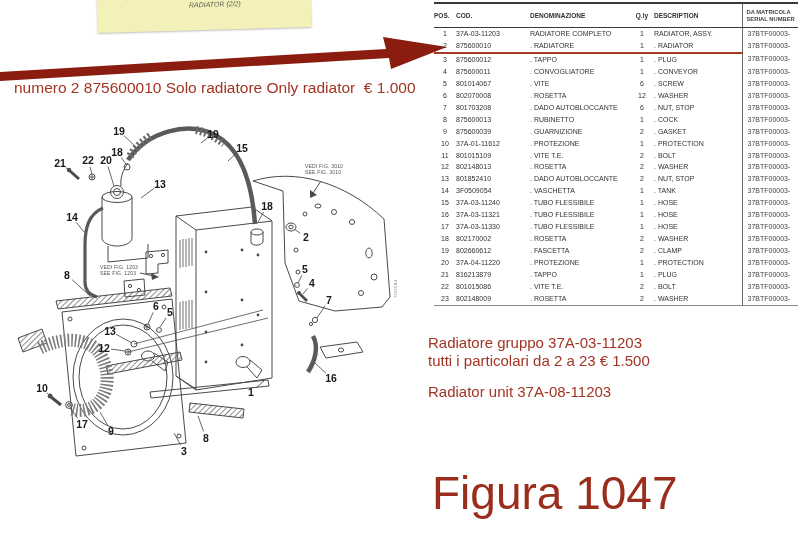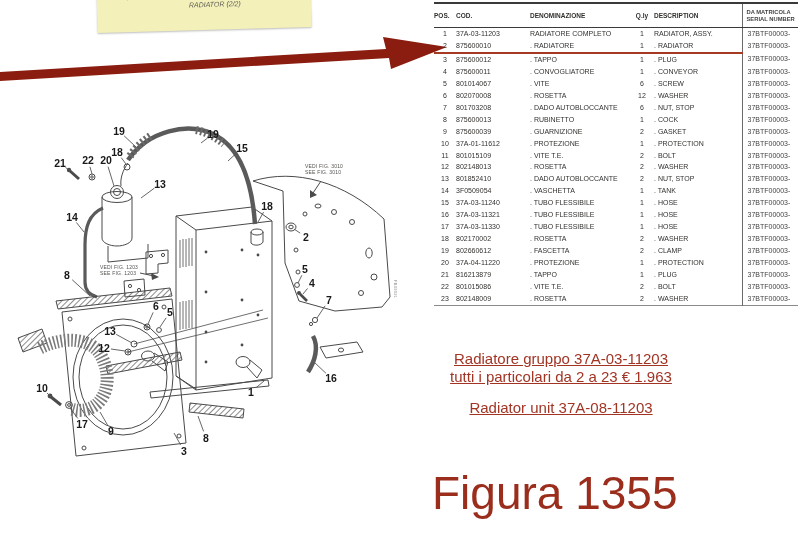--- a/index.html
+++ b/index.html
@@ -38,36 +38,37 @@
   .parts thead .ser1,.parts thead .ser2{font-size:5.8px;line-height:6.5px;display:block;}
   .parts tbody td{height:11.95px;padding:0;line-height:11.95px;white-space:nowrap;overflow:hidden;}
   .parts td.col-pos{text-align:center;}
   .parts td.col-qty{text-align:center;}
   .parts .col-serial{border-left:1px solid #6a6a6a;padding-left:5px;color:#444;}
   .parts tbody{border-bottom:1px solid #8a8a8a;}
   .parts tr.hl td{border-bottom:2px solid #a63a22;}
   .parts tr.hl td.col-serial{border-bottom:none;}
 
   
-  .bottom-notes{position:absolute;left:428px;top:350px;width:266px;text-align:center;
-        color:#a23424;font-size:15px;line-height:18px;text-decoration:underline;}
+  .bottom-notes{position:absolute;left:428px;top:334px;width:266px;
+        color:#a23424;font-size:15px;line-height:18px;}
   .bottom-notes .grp{margin-bottom:13px;}
   .fig-title{position:absolute;left:432px;top:466px;font-size:46px;color:#9b2d1d;
         letter-spacing:0px;white-space:nowrap;}
 </style>
 </head>
 <body>
 
 <div id="page">
 
   <div class="note">
     <div class="l1">FIG. 1205      RADIATORE (2/2)</div>
     <div class="l2">RADIATOR (2/2)</div>
   </div>
 
+  <div class="annotation">numero 2 875600010 Solo radiatore Only radiator  € 1.000</div>
 
   <svg id="gfx" viewBox="0 0 800 533">
     <defs>
       <pattern id="hatch" patternUnits="userSpaceOnUse" width="4" height="4" patternTransform="rotate(45)">
         <line x1="0" y1="0" x2="0" y2="4" stroke="#5a5a5a" stroke-width="1.4"></line>
       </pattern>
     </defs>
 
     <path d="M0,72 L386,49 L383,37 L447,47 L391,69 L389,58 L0,81 Z" fill="#8a1d10" stroke="none"></path>
 
@@ -449,22 +450,22 @@
           <td class="col-qty">2</td>
           <td class="col-desc">. WASHER</td>
           <td class="col-serial">37BTF00003-</td>
         </tr>
       </tbody>
   </table>
 
   <div class="bottom-notes">
     <div class="grp">
       <div>Radiatore gruppo 37A-03-11203</div>
-      <div>tutti i particolari da 2 a 23 € 1.963</div>
+      <div>tutti i particolari da 2 a 23 € 1.500</div>
     </div>
     <div class="grp">
       <div>Radiator unit 37A-08-11203</div>
     </div>
   </div>
 
-  <div class="fig-title">Figura 1355</div>
+  <div class="fig-title">Figura 1047</div>
 
 </div>
 
 </body></html>

